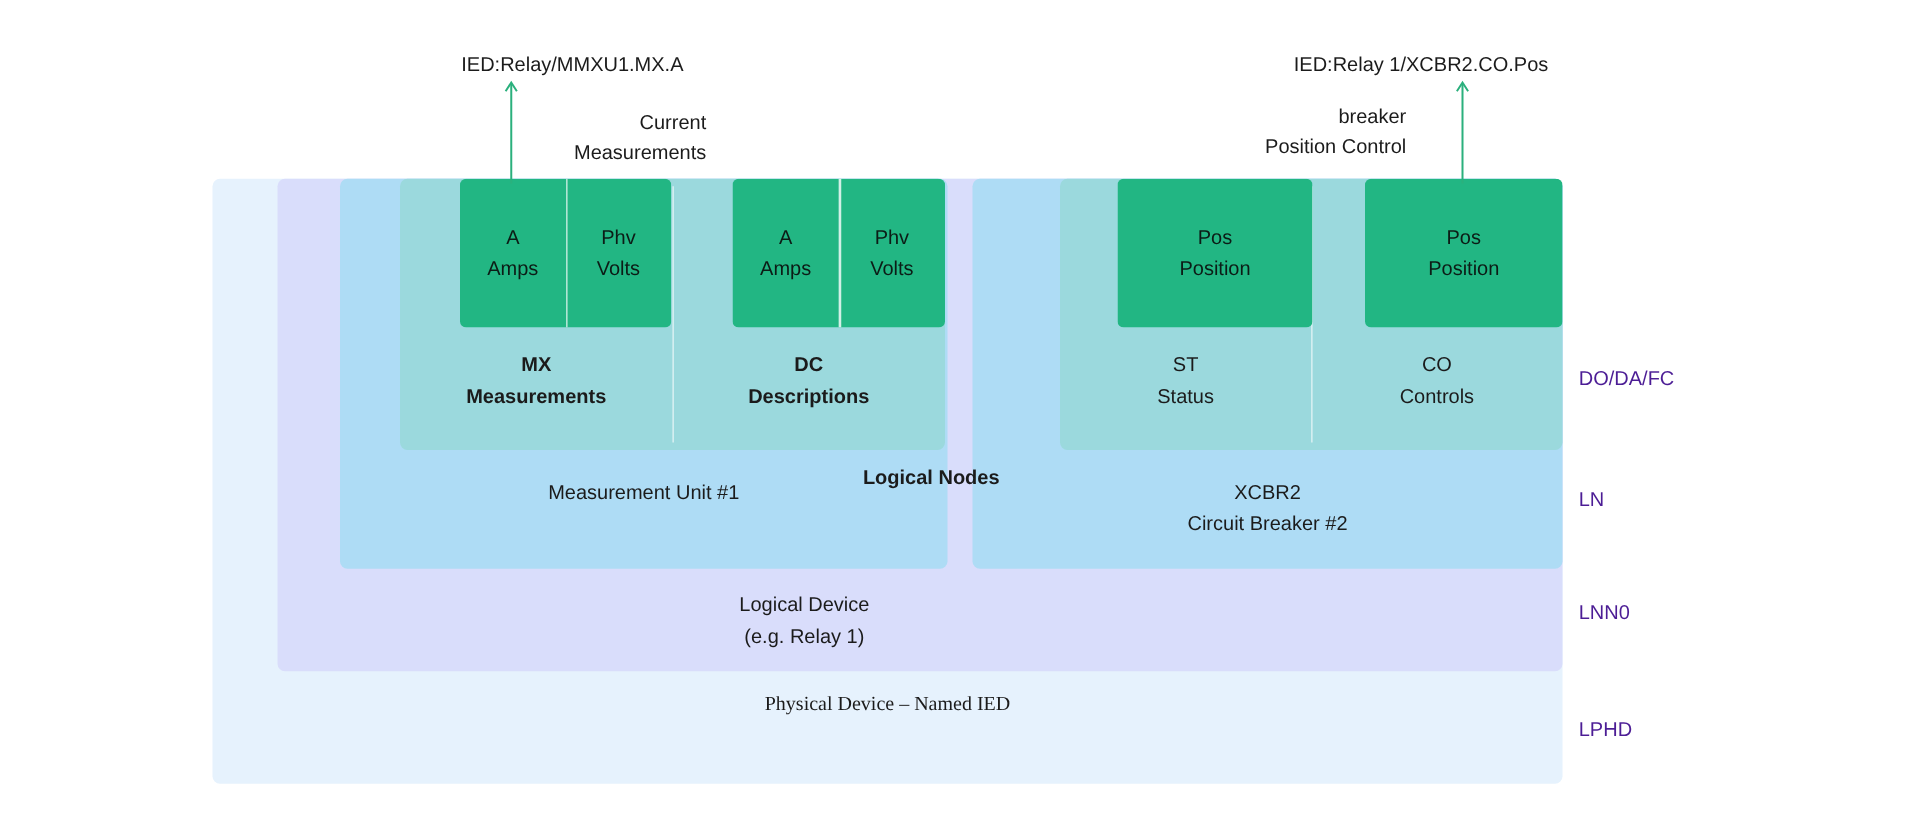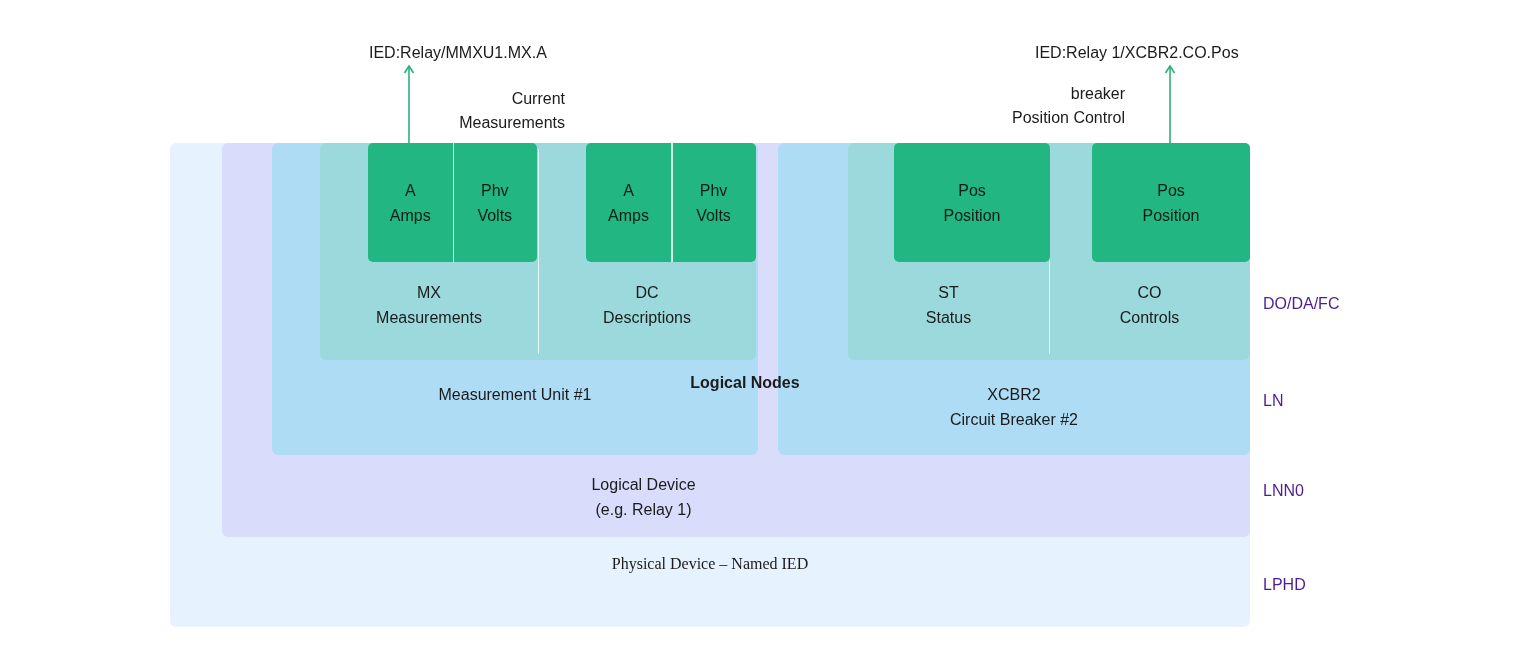--- a/index.html
+++ b/index.html
@@ -45,21 +45,21 @@
   .ln-right { left: 778px;  width: 472px; }
 
   
   .do-group {
     top: 143px; height: 217px;
     background: #9bd9dd;
     border-radius: 6px;
     overflow: hidden;
     display: flex;
   }
-  .do-left  { left: 320px; width: 436px; }
+  .do-left  { left: 320px; width: 436px; font-weight: bold; }
   .do-right { left: 848px; width: 402px; }
 
   .do-cell {
     position: relative;
     flex: 1 1 0;
     display: flex;
     flex-direction: column;
     align-items: center;
     justify-content: flex-end;
     padding-bottom: 30px;

